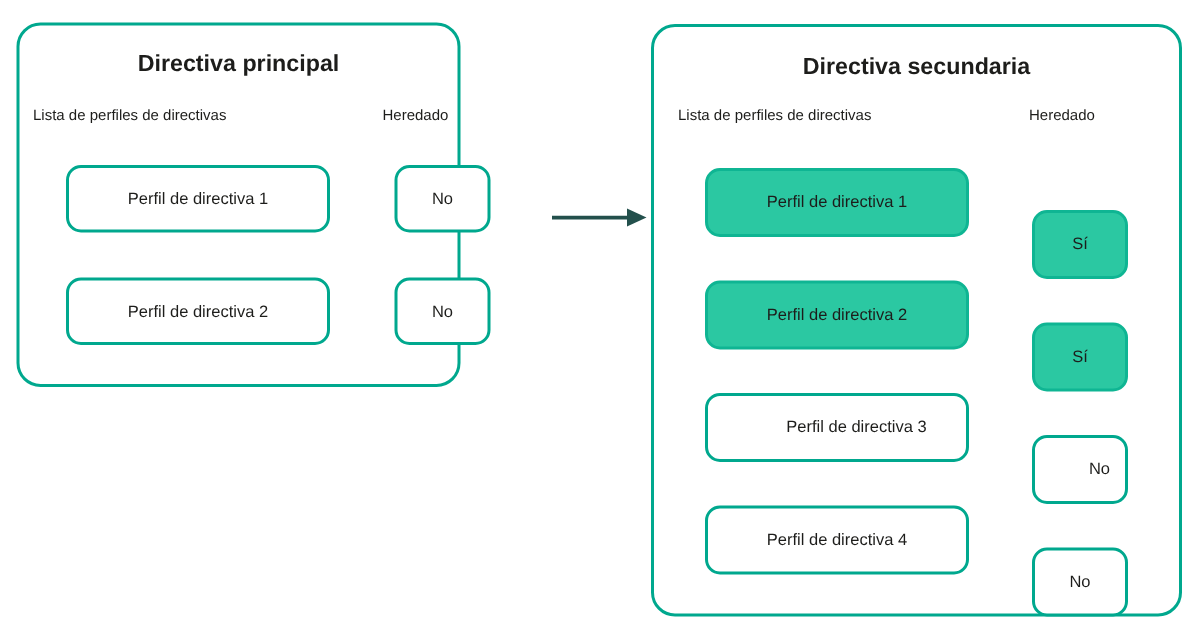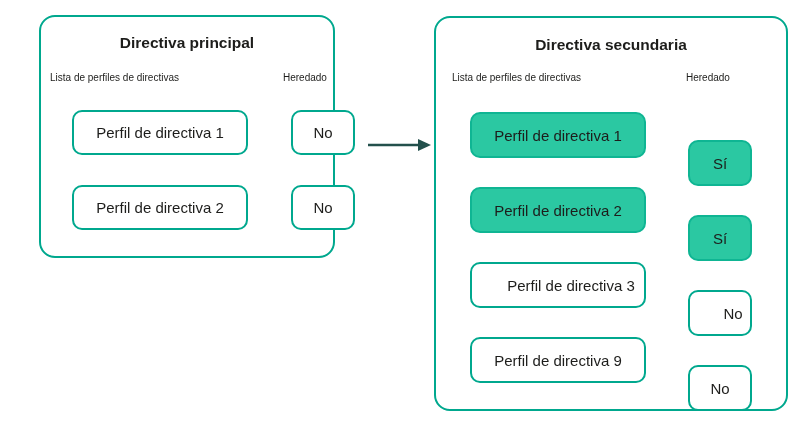--- a/index.html
+++ b/index.html
@@ -16,21 +16,21 @@
     color: #1D1D1B;
     -webkit-font-smoothing: antialiased;
   }
   .panel {
     position: absolute;
     background: #ffffff;
     border: 2px solid #00A88E;
     border-radius: 16px;
     box-sizing: border-box;
   }
-  #left-panel  { left: 11px;  top: 15px; width: 296px; height: 243px; margin-left: 28px; }
+  #left-panel  { left: 11px;  top: 15px; width: 296px; height: 243px; }
   #right-panel { left: 434px; top: 16px; width: 354px; height: 395px; }
 
   .panel-title {
     position: absolute;
     left: 0;
     width: 100%;
     text-align: center;
     font-weight: bold;
     font-size: 15.5px;
     white-space: nowrap;
@@ -47,21 +47,21 @@
   #left-panel  .inherited-header { left: 242px; top: 55px; }
   #right-panel .profiles-header  { left: 16px;  top: 54px; }
   #right-panel .inherited-header { left: 250px; top: 54px; }
 
   .pbox {
     position: absolute;
     box-sizing: border-box;
     display: flex;
     align-items: center;
     justify-content: center;
-    font-size: 15px;
+    font-size: 11px;
     white-space: nowrap;
     background: #ffffff;
     border: 2px solid #00A88E;
     border-radius: 10px;
   }
   .pbox.hl {
     background: #2BC8A2;
     border-color: #0FB593;
   }
 
@@ -114,15 +114,15 @@
 
   <div class="pbox profile-box row-0 hl">Perfil de directiva 1</div>
   <div class="pbox inherited-box row-0 hl">Sí</div>
 
   <div class="pbox profile-box row-1 hl">Perfil de directiva 2</div>
   <div class="pbox inherited-box row-1 hl">Sí</div>
 
   <div class="pbox profile-box row-2">Perfil de directiva 3</div>
   <div class="pbox inherited-box row-2">No</div>
 
-  <div class="pbox profile-box row-3">Perfil de directiva 9</div>
+  <div class="pbox profile-box row-3">Perfil de directiva 4</div>
   <div class="pbox inherited-box row-3">No</div>
 </div>
 
 </body></html>

